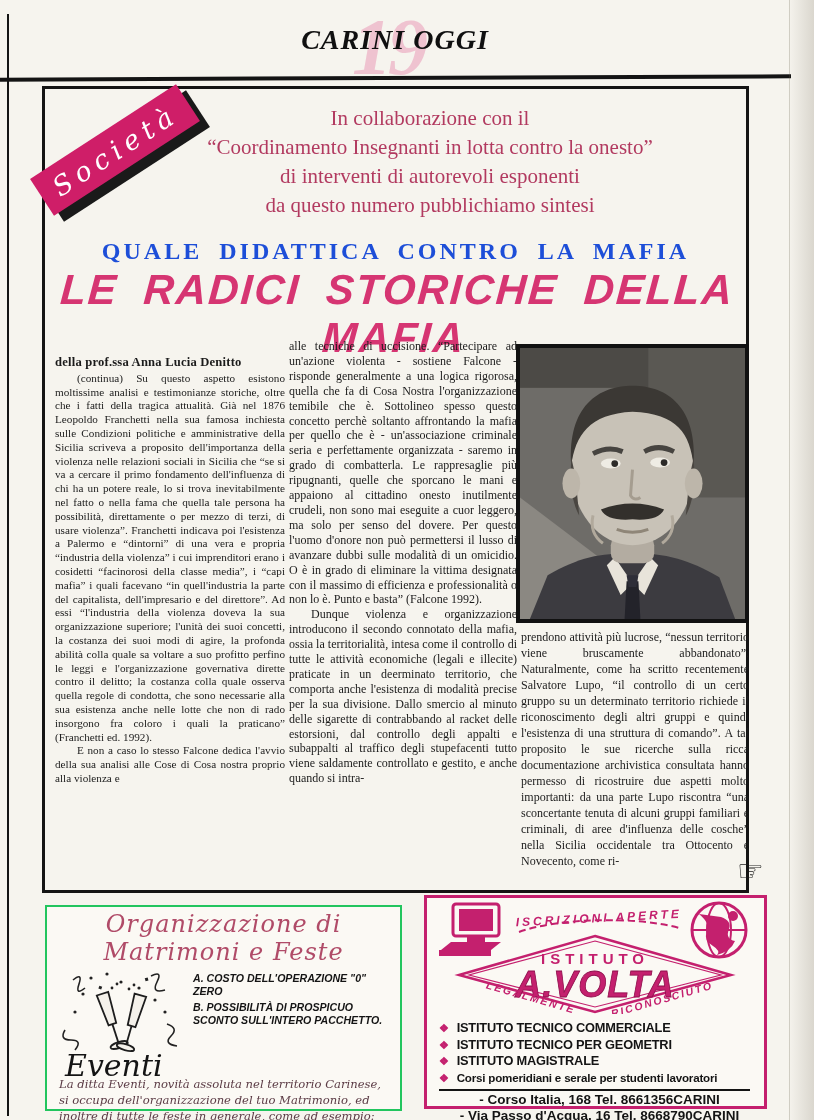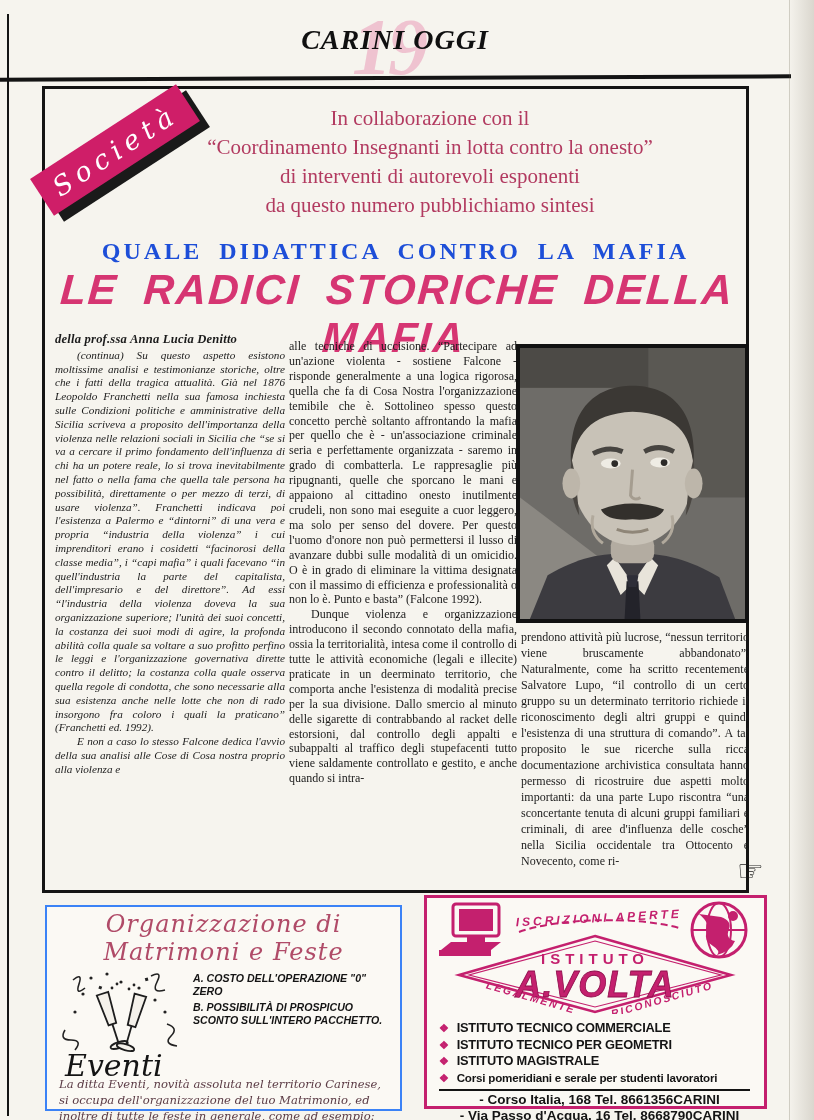--- a/index.html
+++ b/index.html
@@ -43,34 +43,34 @@
   .kicker { position:absolute; left:42px; top:238px; width:707px; text-align:center;
     font-size:24px; font-weight:bold; letter-spacing:3px; word-spacing:8px; color:#1d4ed8; }
   .headline { position:absolute; left:42px; top:266px; width:707px; text-align:center;
     font-family:"Liberation Sans", sans-serif; font-style:italic; font-weight:bold;
     font-size:42px; letter-spacing:2px; word-spacing:12px; color:#d63572; transform:skewX(-4deg); }
 
   
   .col { position:absolute; text-align:justify; overflow:hidden; }
   .col p { margin:0; }
   .indent { text-indent:22px; }
-  .col1 { left:55px; top:333px; width:230px; height:552px; font-size:11.2px; line-height:13.8px;font-style:italic; }
+  .col1 { left:55px; top:356px; width:230px; height:552px; font-size:11.2px; line-height:13.8px; }
   .col2 { left:289px; top:339px; width:228px; height:552px; font-size:12px; line-height:14.9px; }
   .col3 { left:521px; top:629px; width:228px; height:261px; font-size:12px; line-height:16px; }
   .byline { font-weight:bold; font-size:12.6px; letter-spacing:0.2px; margin-bottom:2px !important; text-align:left; }
 
   
   .photo { position:absolute; left:516px; top:344px; width:233px; height:279px; border:4px solid #111;
     background:#777; }
   .photo svg { display:block; width:100%; height:100%; }
 
   .hand { position:absolute; left:737px; top:853px; font-size:30px; color:#1b1b1b; z-index:4; background:transparent; }
 
   
-  .ad-left { position:absolute; left:45px; top:905px; width:357px; height:206px; border:2px solid #3b82f6; background:#fbf9f4; }
+  .ad-left { position:absolute; left:45px; top:905px; width:357px; height:206px; border:2px solid #22c55e; background:#fbf9f4; }
   .ad-left-title { text-align:center; margin-top:3px; font-family:"DejaVu Serif", serif; font-style:italic;
     font-size:24px; color:#b04b68; letter-spacing:1px; }
   .ad-left-row { display:flex; padding:0 8px; align-items:flex-start; }
   .ad-left-art { width:138px; flex:none; }
   .ad-left-items { flex:1; padding-top:6px; font-family:"Liberation Sans", sans-serif;
     font-weight:bold; font-style:italic; font-size:10.6px; line-height:13px; color:#141414; }
   .ad-left-items p { margin-bottom:3px; }
   .ad-left-desc { padding:0 12px; font-family:"DejaVu Serif", serif; font-style:italic;
     font-size:11.6px; line-height:16px; color:#5a3a44; margin-top:-14px; }
 

